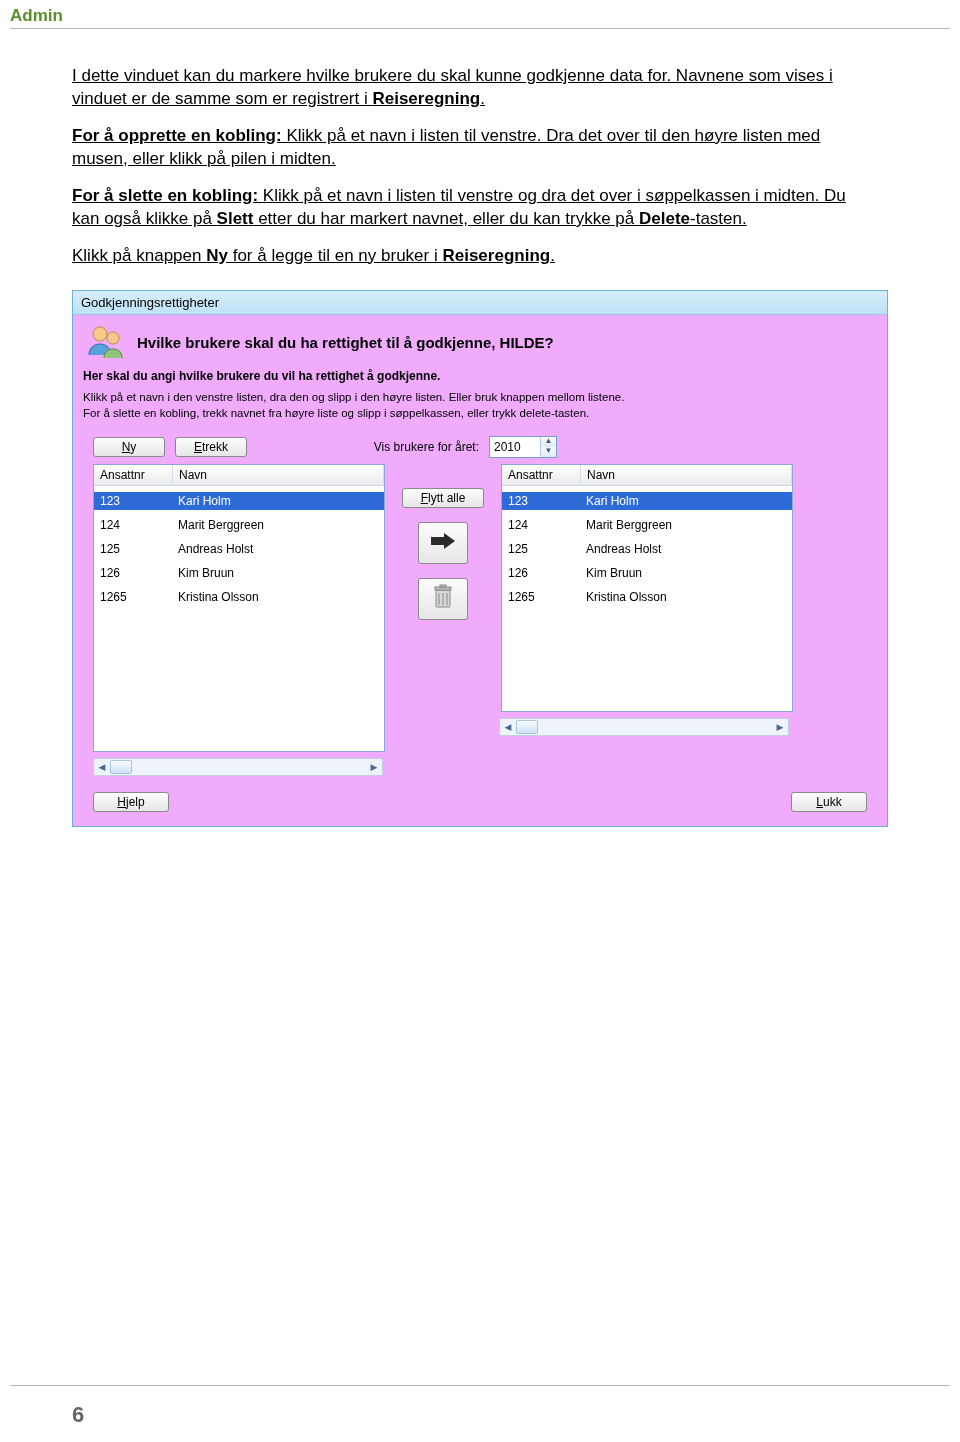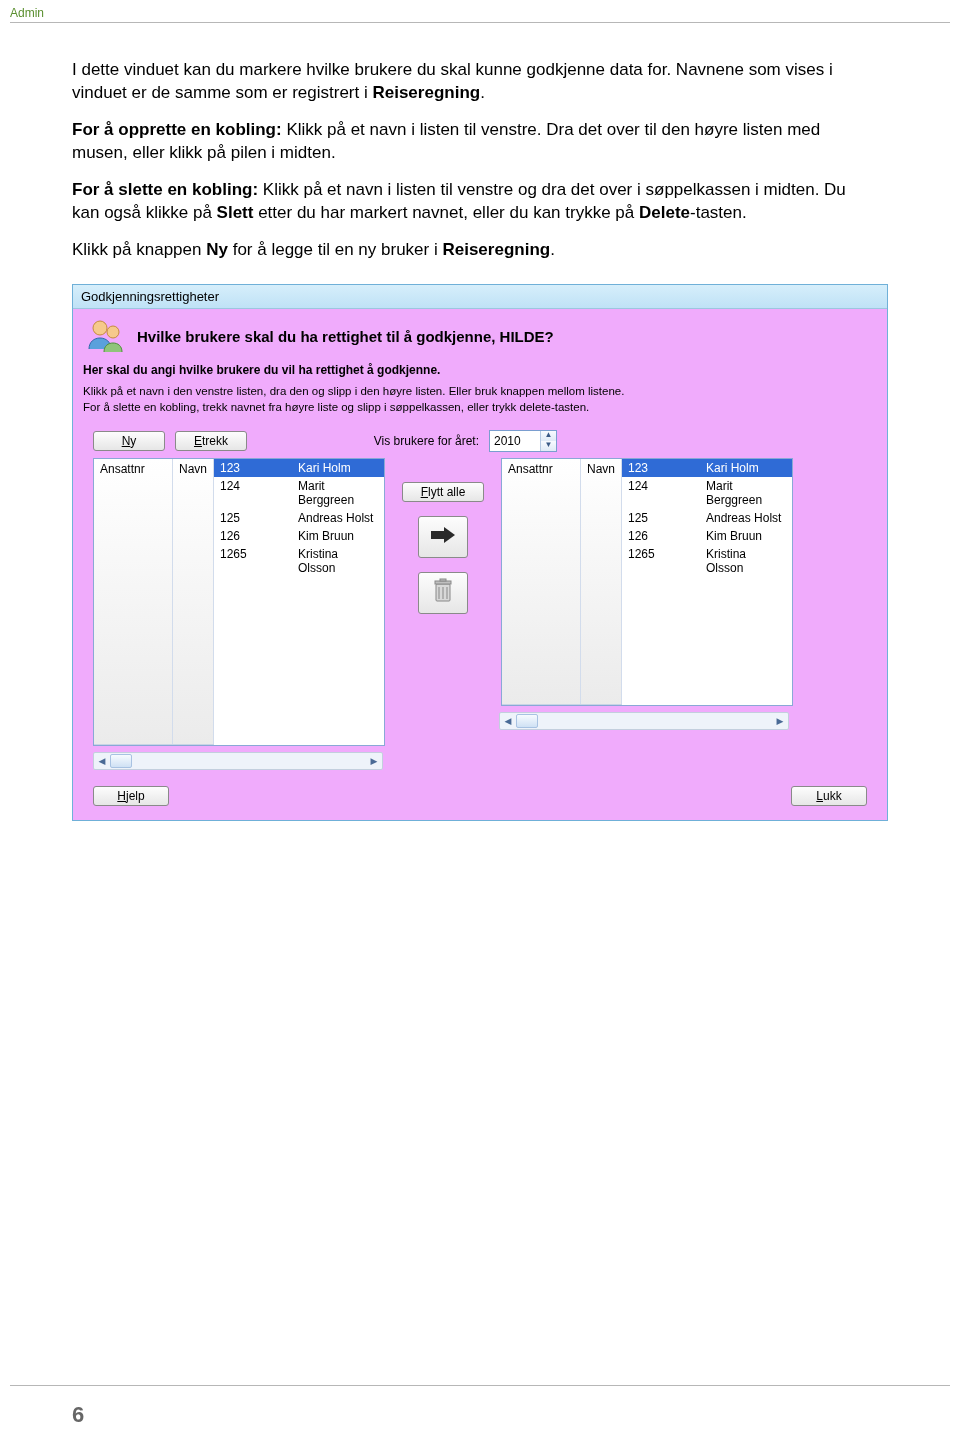--- a/index.html
+++ b/index.html
@@ -1,46 +1,46 @@
 <!DOCTYPE html>
 <html><head>
 <meta charset="utf-8">
 <style>
   html,body{margin:0;padding:0;background:#fff;font-family:Arial,Helvetica,sans-serif;color:#000;}
   .page{width:960px;min-height:1442px;margin:0 auto;position:relative;padding:0;box-sizing:border-box;}
-  .hdr-label{color:#5a8f2f;font-size:12px;padding:6px 0 0 10px;}
+  .hdr-label{color:#5a8f2f;font-size:17px;padding:6px 0 0 10px;font-weight:bold;}
   .hdr-line{border-bottom:1px solid #b7b7b7;margin:2px 10px 0 10px;}
   .content{padding:36px 72px 0 72px;}
   h1.section-title{color:#9b9b9b;font-weight:700;font-size:28px;margin:0 0 10px 0;letter-spacing:0.01em;}
-  .para{font-size:17px;line-height:1.35;margin:0 16px 14px 0;color:#000;}
+  .para{font-size:17px;line-height:1.35;margin:0 16px 14px 0;color:#000;text-decoration:underline;}
   b{font-weight:700;}
   .screenshot{margin-top:22px;border:1px solid #6fb0d8;background:#f0abfc;font-family:Tahoma,Arial,sans-serif;font-size:12px;color:#000;}
   .titlebar{background:linear-gradient(#d6eefb,#bfe2f6);padding:4px 8px;font-size:13px;color:#000;border-bottom:1px solid #9cc6df;}
   .hero{display:flex;align-items:center;gap:10px;padding:6px 10px 2px 10px;}
   .hero-icon{width:44px;height:44px;display:flex;align-items:center;justify-content:center;}
   .hero-text{font-weight:700;font-size:15px;}
   .sub1{font-weight:700;font-size:12px;padding:2px 10px 4px 10px;}
   .sub2{font-size:11.5px;padding:2px 10px 0 10px;line-height:1.45;}
   .body-area{padding:10px 20px 14px 20px;}
   .toprow{display:flex;align-items:center;gap:10px;margin:4px 0 6px 0;}
   .btn{background:linear-gradient(#fdfdfd,#e6e6e6);border:1px solid #8a8a8a;border-radius:3px;padding:2px 0;min-width:74px;text-align:center;font-size:12px;font-family:Tahoma,Arial,sans-serif;cursor:default;}
   .btn.small{min-width:70px;}
   .yearlbl{font-size:12px;margin-left:auto;}
   .spinner{display:inline-flex;align-items:center;border:1px solid #7a9ecf;background:#fff;height:20px;}
   .spinner input{border:none;width:42px;font-size:12px;padding:0 4px;text-align:left;font-family:Tahoma,Arial,sans-serif;}
   .spinner .sbtns{display:flex;flex-direction:column;border-left:1px solid #b4c8e1;}
   .spinner .sbtn{width:15px;height:10px;background:linear-gradient(#f8fbff,#dfeaf6);text-align:center;line-height:8px;font-size:8px;color:#3a5a86;}
   .lists{display:flex;gap:10px;align-items:flex-start;}
-  .listbox{flex:0 0 290px;border:1px solid #8aa8d6;background:#fff;height:286px;display:flex;flex-direction:row;}
+  .listbox{flex:0 0 290px;border:1px solid #8aa8d6;background:#fff;height:286px;display:flex;flex-direction:column;}
   .list-head{display:flex;background:linear-gradient(#ffffff,#ebebeb);border-bottom:1px solid #c8d4e6;}
   .list-head .c{padding:3px 6px;font-size:12px;border-right:1px solid #d2dcec;}
   .c1{width:66px;}
   .c2{flex:1;}
   .list-body{flex:1;overflow:hidden;}
-  .row{display:flex;}
+  .row{display:flex;margin-top:6px;}
   .row .c{padding:2px 6px;font-size:12px;}
   .row.sel{background:#2f6bd6;color:#fff;}
   .midcol{flex:0 0 96px;display:flex;flex-direction:column;align-items:center;gap:14px;padding-top:2px;margin-top:22px;}
   .iconbtn{border:1px solid #8a8a8a;background:linear-gradient(#fdfdfd,#e6e6e6);border-radius:3px;width:48px;height:40px;display:flex;align-items:center;justify-content:center;}
   .hscroll{display:flex;align-items:center;border:1px solid #c3cfde;border-radius:2px;background:#eef3fa;height:16px;margin:6px 0 0 0;}
   .hscroll .arrow{width:16px;display:flex;align-items:center;justify-content:center;font-size:9px;color:#4a6a96;}
   .hscroll .thumb{flex:0 0 20px;height:12px;margin-left:0;background:linear-gradient(#f7fbff,#cfe1f4);border:1px solid #a8c2e2;border-radius:2px;}
   .hscroll .track{flex:1;}
   .footer-row{display:flex;justify-content:space-between;margin-top:16px;}
   .pagefoot{position:absolute;left:0;bottom:14px;width:100%;}

